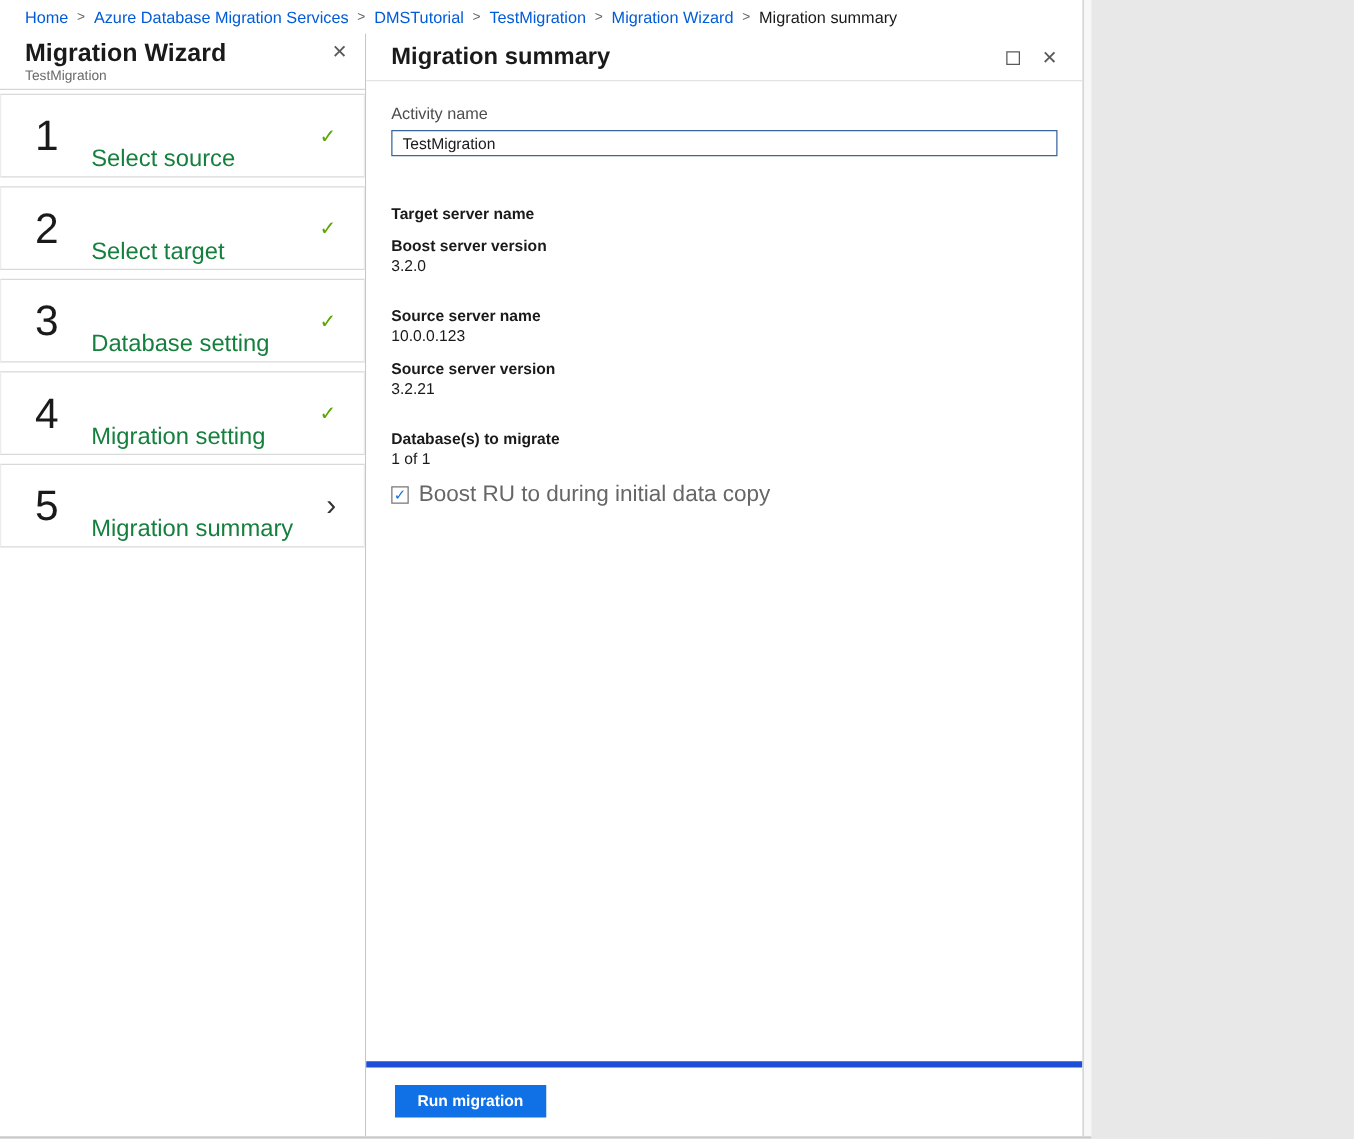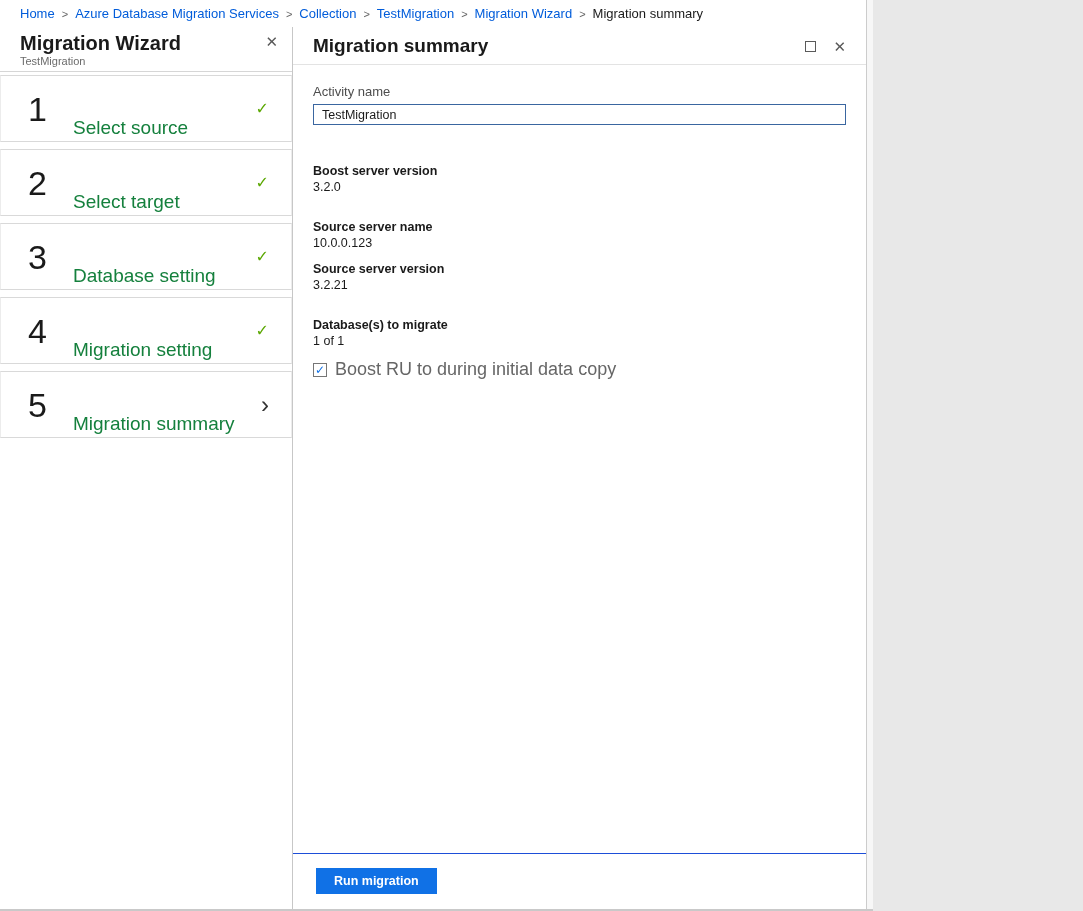--- a/index.html
+++ b/index.html
@@ -146,21 +146,21 @@
     align-items: center;
     justify-content: center;
     cursor: pointer;
     flex: none;
   }
   .checkbox-check { color: #1071e6; font-size: 12px; font-weight: bold; line-height: 1; }
   .checkbox-label { font-size: 18px; color: #666666; margin-left: 8px; }
 
   .right-footer {
     flex: none;
-    border-top: 1px solid #1d4ed8;
+    border-top: 5px solid #1d4ed8;
     padding: 14px 0 15px 23px;
   }
   .run-btn {
     min-width: 111px;
     background: #1071e6;
     color: #ffffff;
     border: none;
     font-family: "Liberation Sans", "DejaVu Sans", sans-serif;
     font-size: 12.5px;
     font-weight: bold;
@@ -174,21 +174,21 @@
 <div class="page">
   <div class="edge-strip"></div>
 
   <div class="main">
 
     <div class="breadcrumb-bar">
       <span class="crumb-link">Home</span>
       <span class="crumb-sep">&gt;</span>
       <span class="crumb-link">Azure Database Migration Services</span>
       <span class="crumb-sep">&gt;</span>
-      <span class="crumb-link">Collection</span>
+      <span class="crumb-link">DMSTutorial</span>
       <span class="crumb-sep">&gt;</span>
       <span class="crumb-link">TestMigration</span>
       <span class="crumb-sep">&gt;</span>
       <span class="crumb-link">Migration Wizard</span>
       <span class="crumb-sep">&gt;</span>
       <span class="crumb-current">Migration summary</span>
     </div>
 
     <div class="body-row">
 
@@ -237,20 +237,21 @@
           </span>
         </div>
 
         <div class="right-content">
           <label class="field-label-muted">Activity name</label>
           <input class="activity-input" type="text" value="TestMigration" style="">
 
           <div class="summary-groups">
             <div class="field-group">
               <div class="field-pair">
+                <div class="pair-label">Target server name</div>
               </div>
               <div class="field-pair">
                 <div class="pair-label">Boost server version</div>
                 <div class="pair-value">3.2.0</div>
               </div>
             </div>
 
             <div class="field-group">
               <div class="field-pair">
                 <div class="pair-label">Source server name</div>

